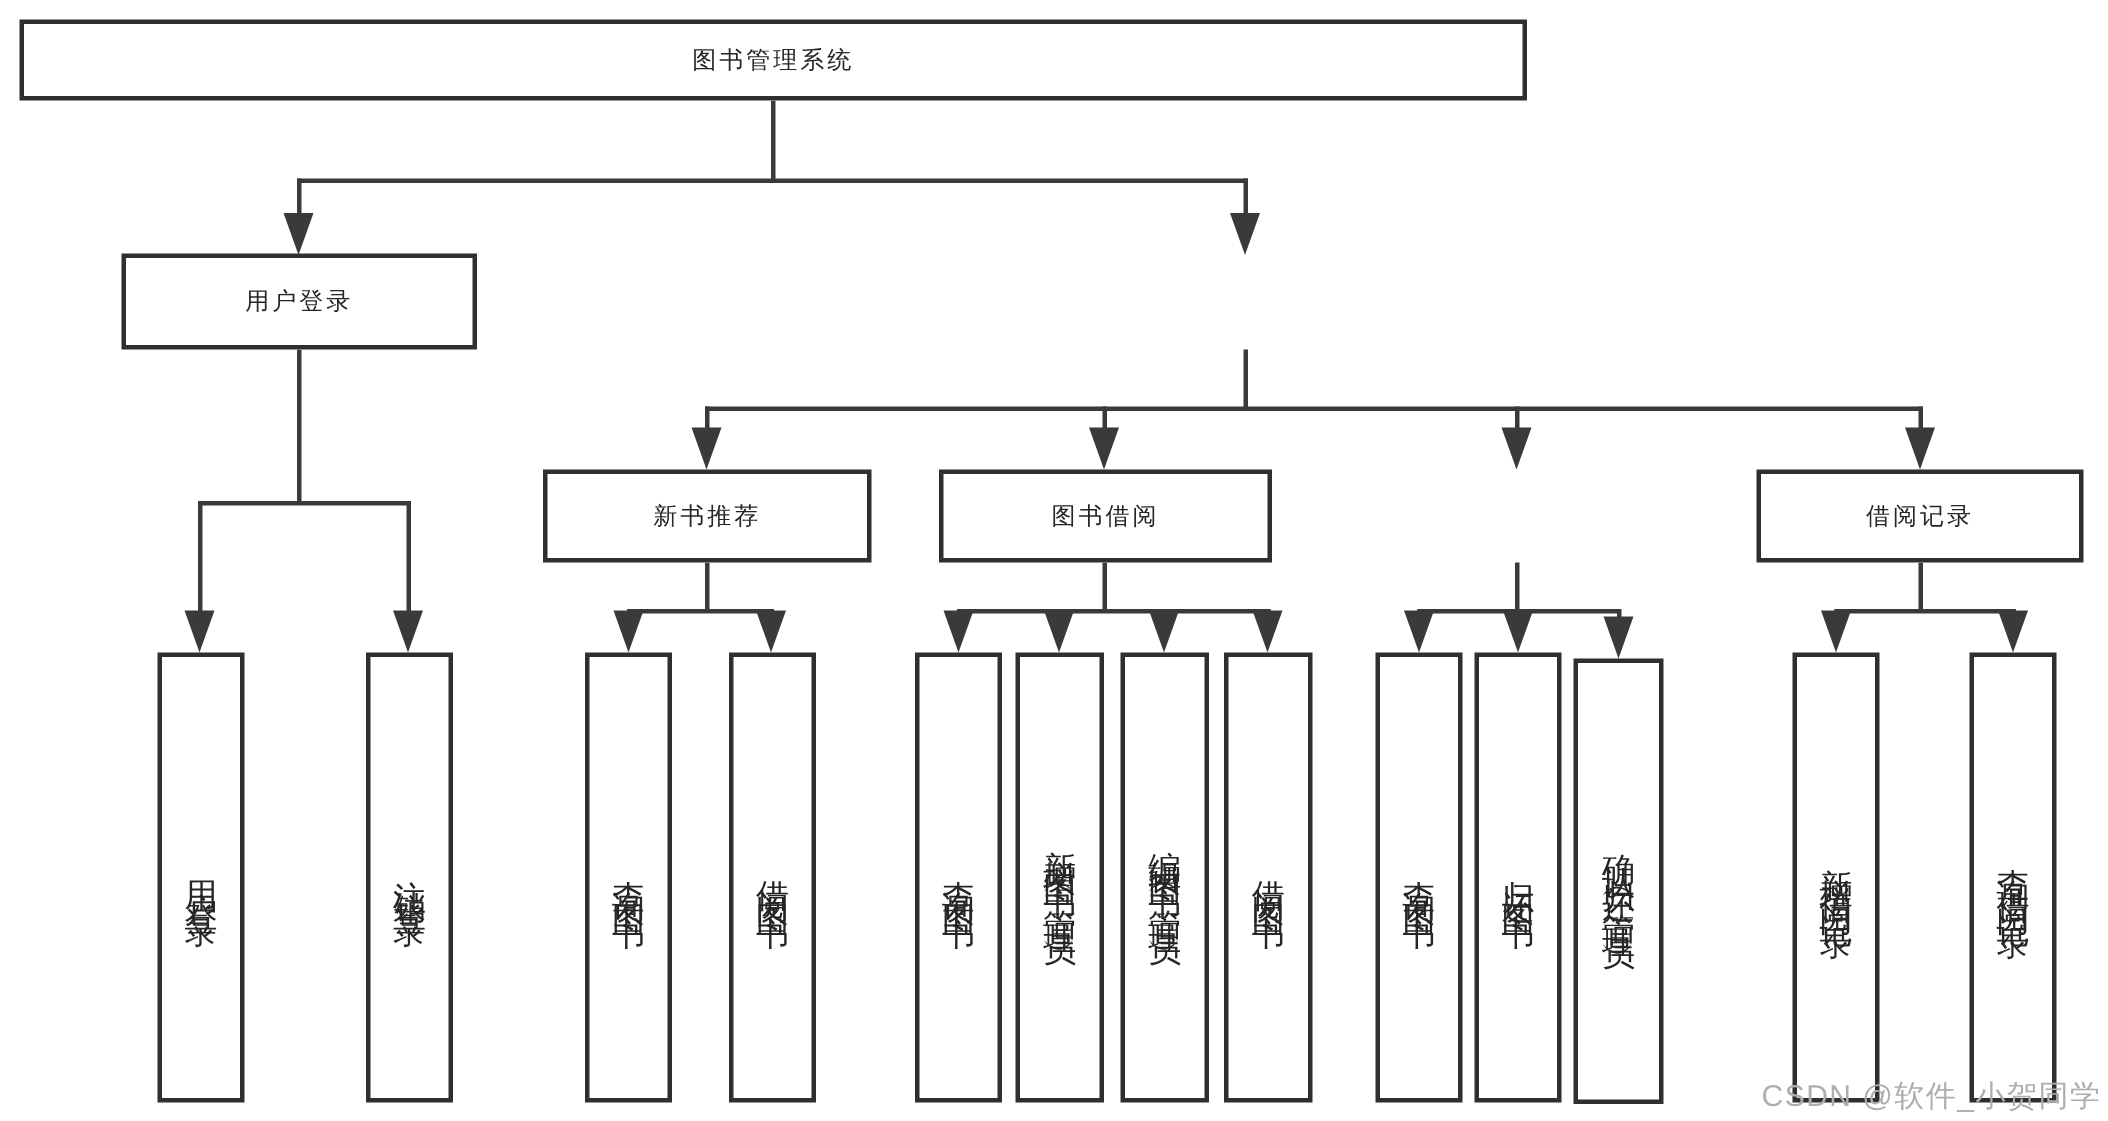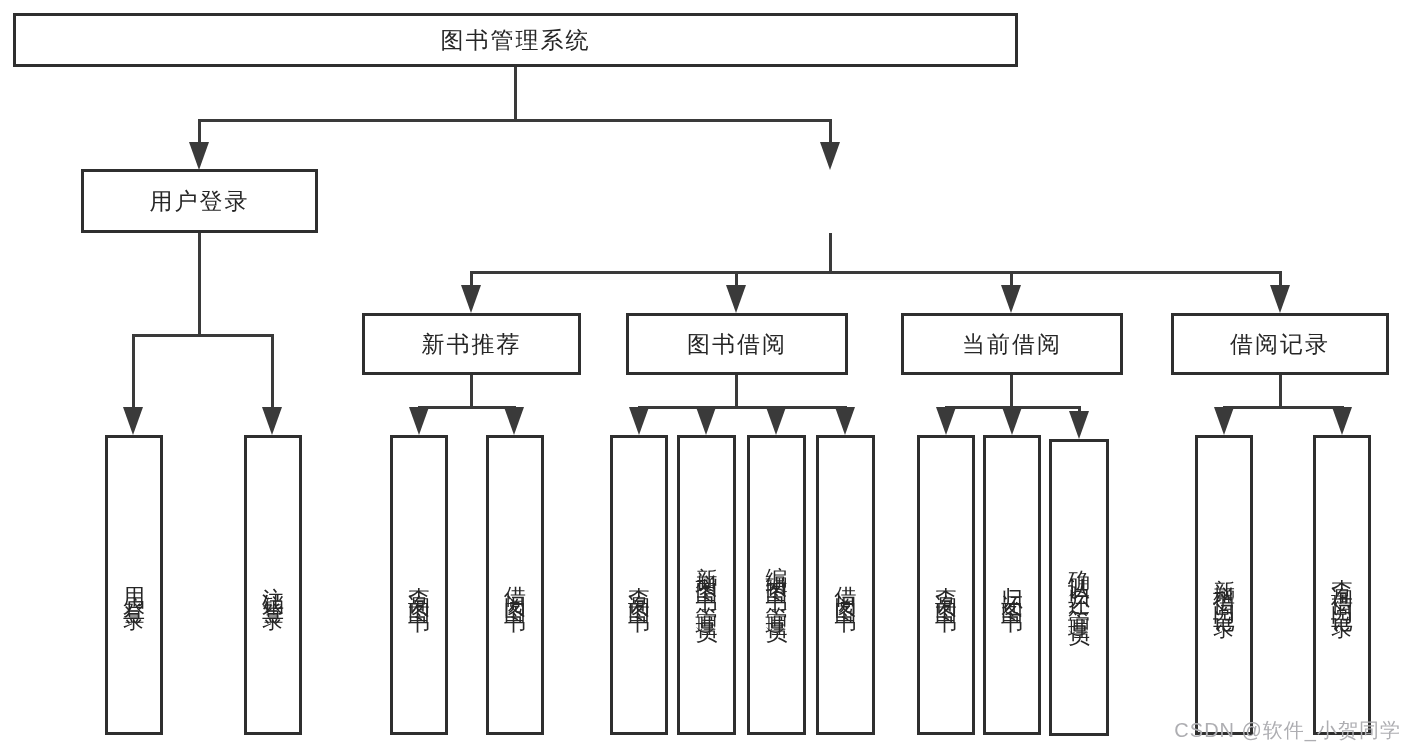--- a/index.html
+++ b/index.html
@@ -4,21 +4,21 @@
 <style>
   html,body{margin:0;padding:0;background:#ffffff;}
   body{font-family:"Liberation Sans","DejaVu Sans",sans-serif;}
   #canvas{position:relative;width:1405px;height:747px;background:#ffffff;overflow:hidden;}
 
   
   .box{
     position:absolute;box-sizing:border-box;
     background:#ffffff;border:3px solid #2f2f2f;
     display:flex;align-items:center;justify-content:center;
-    color:#262626;font-size:23px;letter-spacing:2px;
+    color:#262626;font-size:16px;letter-spacing:2px;
     z-index:2;
   }
   .vbox{
     font-size:22px;letter-spacing:8px;
     writing-mode:vertical-rl;text-orientation:mixed;
     line-height:1;padding:6px 0;
   }
 
   
   .hl,.vl{position:absolute;background:#3a3a3a;z-index:1;}
@@ -65,21 +65,20 @@
   <div class="ar" style="left:461px;top:285px;"></div>
   <div class="vl" style="left:735px;top:271px;height:17px;"></div>
   <div class="ar" style="left:726px;top:285px;"></div>
   <div class="vl" style="left:1010px;top:271px;height:17px;"></div>
   <div class="ar" style="left:1001px;top:285px;"></div>
   <div class="vl" style="left:1279px;top:271px;height:17px;"></div>
   <div class="ar" style="left:1270px;top:285px;"></div>
 
   <div class="box" style="left:362px;top:313px;width:219px;height:62px;">新书推荐</div>
   <div class="box" style="left:626px;top:313px;width:222px;height:62px;">图书借阅</div>
-  <div class="box" style="left:901px;top:313px;width:222px;height:62px;">当前借阅</div>
   <div class="box" style="left:1171px;top:313px;width:218px;height:62px;">借阅记录</div>
 
   <div class="vl" style="left:470px;top:375px;height:33px;"></div>
   <div class="hl" style="left:418px;top:406px;width:97px;"></div>
   <div class="vl" style="left:418px;top:406px;height:6px;"></div>
   <div class="ar" style="left:409px;top:407px;"></div>
   <div class="vl" style="left:513px;top:406px;height:6px;"></div>
   <div class="ar" style="left:504px;top:407px;"></div>
 
   <div class="vl" style="left:735px;top:375px;height:33px;"></div>

